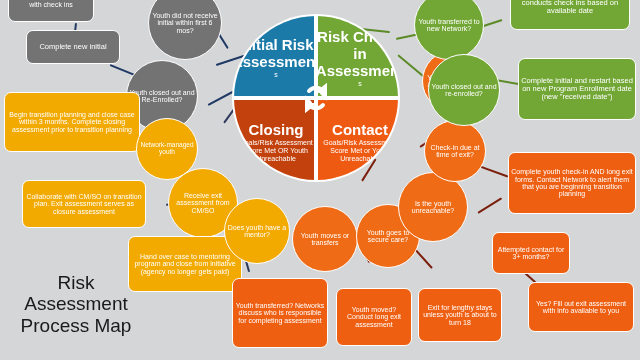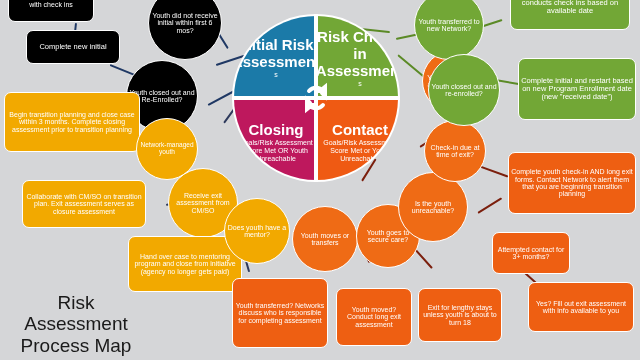--- a/index.html
+++ b/index.html
@@ -17,35 +17,35 @@
 
   
   .node{
     position:absolute;display:flex;align-items:center;justify-content:center;
     text-align:center;color:#ffffff;box-sizing:border-box;
     border:1.5px solid #ffffff;line-height:1.05;
     padding:2px;overflow:hidden;
   }
   .circle{border-radius:50%;}
   .rrect{border-radius:7px;}
-  .blue{background:#000000;}
+  .blue{background:#737373;}
   .green{background:#72a736;}
   .gold{background:#f2a900;}
   .orange{background:#ef6b15;}
   .deep-orange{background:#ee5f12;}
 
   
   #wheel{position:absolute;left:232px;top:14px;width:168px;height:168px;}
   .quad{position:absolute;width:84px;height:84px;box-sizing:border-box;
         border:2px solid #ffffff;overflow:hidden;color:#fff;}
   .quad .qin{position:absolute;width:84px;height:84px;display:flex;flex-direction:column;
         align-items:center;justify-content:center;text-align:center;padding:3px;box-sizing:border-box;}
   #q-tl{left:0;top:0;background:#1b7aa8;border-top-left-radius:84px;}
   #q-tr{left:84px;top:0;background:#72a736;border-top-right-radius:84px;}
-  #q-bl{left:0;top:84px;background:#be185d;border-bottom-left-radius:84px;}
+  #q-bl{left:0;top:84px;background:#c2410c;border-bottom-left-radius:84px;}
   #q-br{left:84px;top:84px;background:#ef5a13;border-bottom-right-radius:84px;}
   .q-title{font-weight:bold;font-size:15px;margin-bottom:1px;}
   .q-sub{font-size:7px;line-height:1.15;}
   #hub{position:absolute;left:64px;top:64px;width:40px;height:40px;}
   #hub svg{display:block;}
 
   .title{
     position:absolute;color:#1a1a1a;font-size:19px;line-height:1.12;
     text-align:center;font-family:"Liberation Sans", sans-serif;
   }
@@ -211,15 +211,15 @@
       </div>
     </div>
     <div id="hub">
       <svg width="40" height="40" viewBox="0 0 40 40">
         <path d="M13 13 A 9 9 0 0 1 27 13 L 24 13 L 29 9 L 29 18 L 26 15" fill="none" stroke="#ffffff" stroke-width="4" stroke-linecap="round"></path>
         <path d="M27 27 A 9 9 0 0 1 13 27 L 16 27 L 11 31 L 11 22 L 14 25" fill="none" stroke="#ffffff" stroke-width="4" stroke-linecap="round"></path>
       </svg>
     </div>
   </div>
 
-  <div class="title" style="left:16px;top:272px;width:120px;margin-top:20px;">Risk Assessment Process Map</div>
+  <div class="title" style="left:16px;top:272px;width:120px;">Risk Assessment Process Map</div>
 
 </div>
 
 </body></html>

